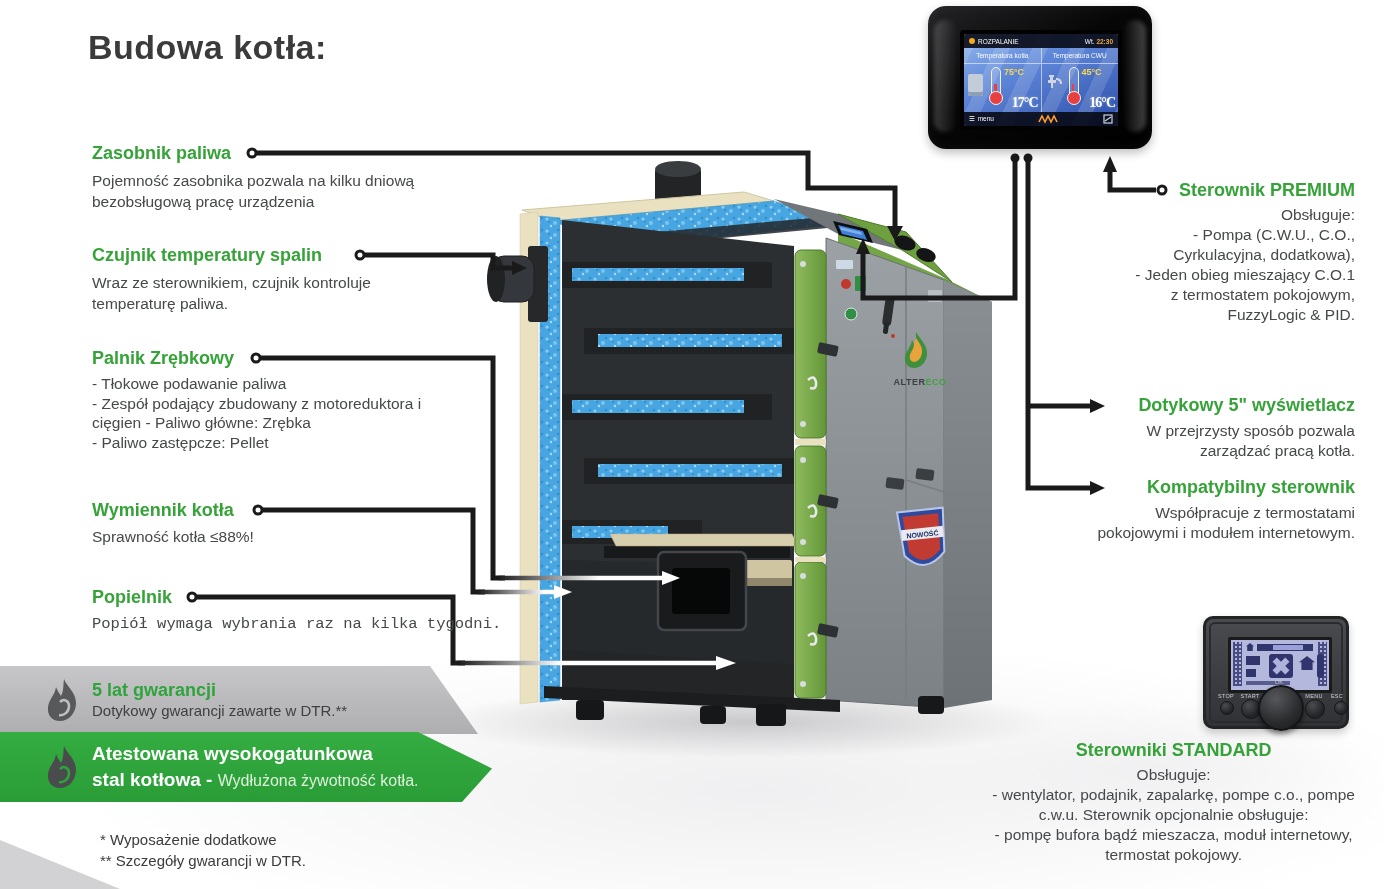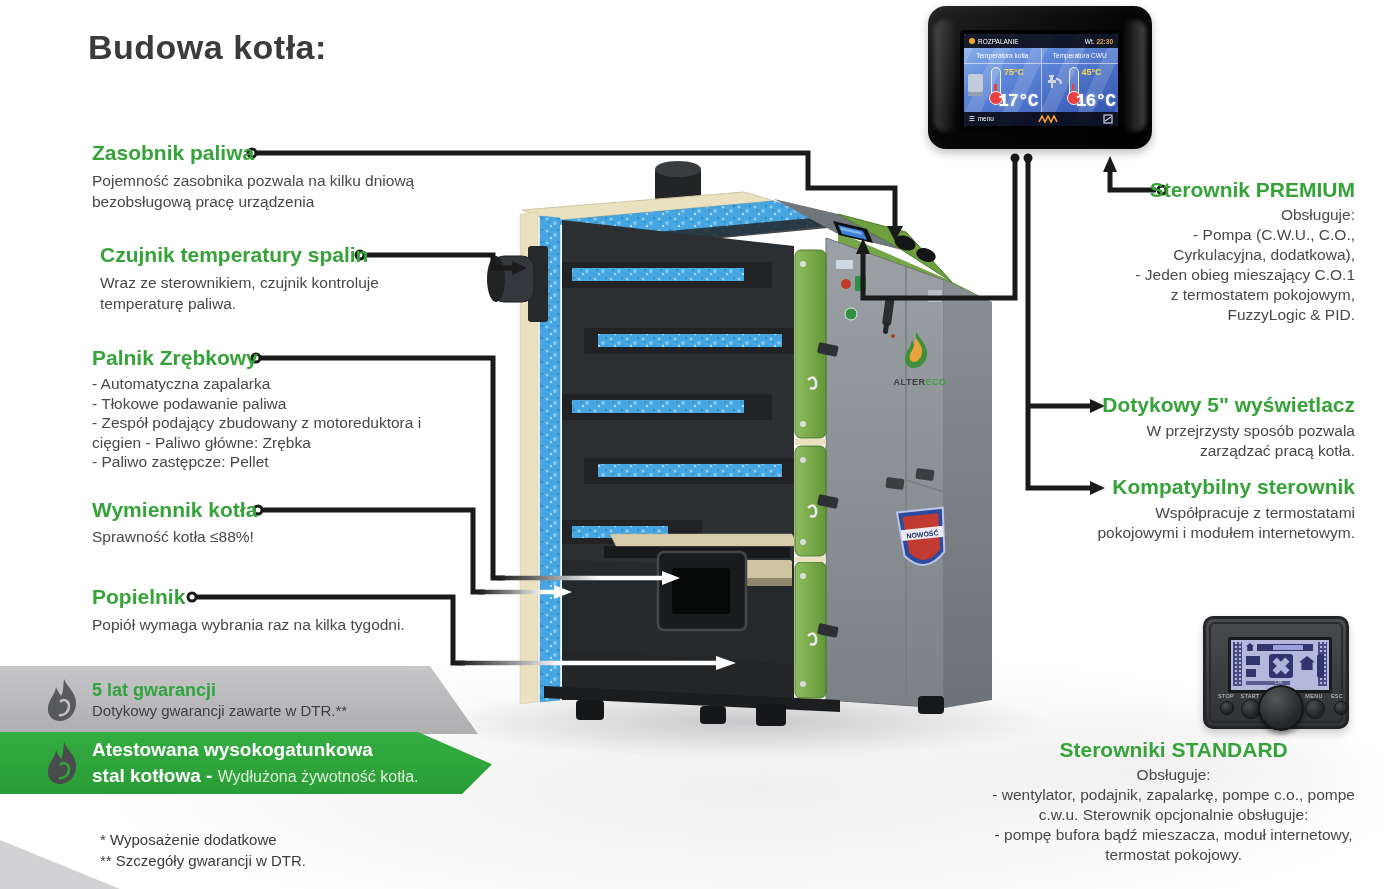--- a/index.html
+++ b/index.html
@@ -3,30 +3,30 @@
 <meta charset="utf-8">
 <style>
   html,body{margin:0;padding:0;}
   body{width:1384px;height:889px;overflow:hidden;background:#ffffff;
        font-family:"Liberation Sans",sans-serif;position:relative;}
   .abs{position:absolute;}
   .title{position:absolute;left:88px;top:28px;font-size:34px;font-weight:bold;
          color:#3b3b3d;letter-spacing:.5px;}
   .llabel{position:absolute;left:92px;}
   .rlabel{position:absolute;right:29px;text-align:right;}
-  .hgreen{font-weight:bold;color:#35a338;font-size:21px;line-height:22px;white-space:nowrap;}
+  .hgreen{font-weight:bold;color:#35a338;font-size:18px;line-height:22px;white-space:nowrap;}
   .desc{font-size:15.5px;color:#47484a;}
   .lh21{line-height:21px;} .lh19{line-height:19.5px;} .lh20{line-height:20px;}
   .dl{white-space:nowrap;}
   
   .banner{position:absolute;left:0;display:flex;align-items:center;}
   .banner-gray{top:666px;width:478px;height:68px;
       background:linear-gradient(180deg,#c7c7c9,#aeaeb0);
       clip-path:polygon(0 0,430px 0,478px 100%,0 100%);}
-  .banner-green{top:732px;width:492px;height:62px;
+  .banner-green{top:732px;width:492px;height:70px;
       background:linear-gradient(180deg,#34ad41,#2a9c37);
       clip-path:polygon(0 0,418px 0,492px 52%,462px 100%,0 100%);}
   .flame-wrap{width:34px;height:44px;margin-left:46px;flex:0 0 auto;}
   .banner-text{margin-left:12px;}
   .bg-title{font-size:18px;font-weight:bold;color:#2fa43c;line-height:21px;}
   .bg-sub{font-size:15px;color:#3f3f41;line-height:20px;}
   .bgr-l1{font-size:19px;font-weight:bold;color:#ffffff;line-height:26px;}
   .bgr-l2{font-size:19px;line-height:26px;color:#ffffff;}
   .bgr-l2 .b{font-weight:bold;color:#ffffff;}
   .bgr-l2 .r{font-weight:normal;color:#ddf0da;font-size:16px;}
@@ -54,22 +54,22 @@
   .half{flex:1;position:relative;}
   .half+.half{border-left:1px solid rgba(255,255,255,.55);}
   .mini-boiler{position:absolute;left:4px;top:10px;width:15px;height:22px;background:#c2cdd9;
       border-radius:2px;box-shadow:inset 0 -4px 0 #8fa0b4;}
   .thermo{position:absolute;left:27px;top:3px;width:8px;height:30px;border:1.5px solid #f0f0f0;
       border-radius:5px;background:rgba(255,255,255,.15);}
   .thermo::after{content:"";position:absolute;left:-3px;bottom:-7px;width:12px;height:12px;
       border-radius:50%;background:#e84040;border:1.5px solid #f0f0f0;}
   .thermo::before{content:"";position:absolute;left:2px;bottom:0;width:2.5px;height:14px;background:#e84040;}
   .setT{position:absolute;left:40px;top:3px;font-size:9px;font-weight:bold;color:#ffd84d;}
-  .curT{position:absolute;right:3px;bottom:1px;font-size:18px;font-weight:bold;color:#ffffff;
-      font-family:Liberation Mono, monospace;letter-spacing:-1px;text-shadow:0 0 3px rgba(255,255,255,.4);}
+  .curT{position:absolute;right:3px;bottom:1px;font-size:14px;font-weight:bold;color:#ffffff;
+      font-family:Liberation Serif, serif;letter-spacing:-1px;text-shadow:0 0 3px rgba(255,255,255,.4);}
   .menu-ic{letter-spacing:1px;}
   
   #standard{position:absolute;left:1203px;top:616px;width:146px;height:113px;border-radius:10px;
       background:linear-gradient(180deg,#4a4b4e,#313235);border:3px solid #232426;box-sizing:border-box;
       box-shadow:0 4px 8px rgba(0,0,0,.2);}
   #standard .inbez{position:absolute;inset:3px;border:2px solid #2a2b2e;border-radius:6px;}
   .slcd{position:absolute;left:22px;top:18px;width:98px;height:50px;background:#b4b8dc;
       border:3px solid #191a1c;border-radius:2px;box-sizing:content-box;overflow:hidden;}
   .slcd .col{position:absolute;top:2px;width:9px;height:44px;
       background:repeating-linear-gradient(0deg,#343a74 0 2px,rgba(0,0,0,0) 2px 4px),
@@ -304,49 +304,48 @@
 <div class="title">Budowa kotła:</div>
 
 <div class="llabel" style="top:142px;">
   <div class="hgreen">Zasobnik paliwa</div>
   <div class="desc lh21" style="margin-top:6px;">
     <div class="dl">Pojemność zasobnika pozwala na kilku dniową</div>
     <div class="dl">bezobsługową pracę urządzenia</div>
   </div>
 </div>
 
-<div class="llabel" style="top:244px;margin-left:8px;">
+<div class="llabel" style="top:244px;">
   <div class="hgreen">Czujnik temperatury spalin</div>
   <div class="desc lh21" style="margin-top:6px;">
     <div class="dl">Wraz ze sterownikiem, czujnik kontroluje</div>
     <div class="dl">temperaturę paliwa.</div>
   </div>
 </div>
 
 <div class="llabel" style="top:347px;">
   <div class="hgreen">Palnik Zrębkowy</div>
   <div class="desc lh19" style="margin-top:5px;">
-    <div class="dl">- Automatyczna zapalarka</div>
     <div class="dl">- Tłokowe podawanie paliwa</div>
     <div class="dl">- Zespół podający zbudowany z motoreduktora i</div>
     <div class="dl">cięgien - Paliwo główne: Zrębka</div>
     <div class="dl">- Paliwo zastępcze: Pellet</div>
   </div>
 </div>
 
 <div class="llabel" style="top:499px;">
   <div class="hgreen">Wymiennik kotła</div>
   <div class="desc lh21" style="margin-top:5px;">
     <div class="dl">Sprawność kotła ≤88%!</div>
   </div>
 </div>
 
 <div class="llabel" style="top:586px;">
   <div class="hgreen">Popielnik</div>
-  <div class="desc lh21" style="margin-top:6px;">
+  <div class="desc lh21" style="margin-top:6px;font-family:Liberation Mono, monospace;">
     <div class="dl">Popiół wymaga wybrania raz na kilka tygodni.</div>
   </div>
 </div>
 
 <div class="rlabel" style="top:179px;">
   <div class="hgreen">Sterownik PREMIUM</div>
   <div class="desc lh20" style="margin-top:4px;">
     <div class="dl">Obsługuje:</div>
     <div class="dl">- Pompa (C.W.U., C.O.,</div>
     <div class="dl">Cyrkulacyjna, dodatkowa),</div>

